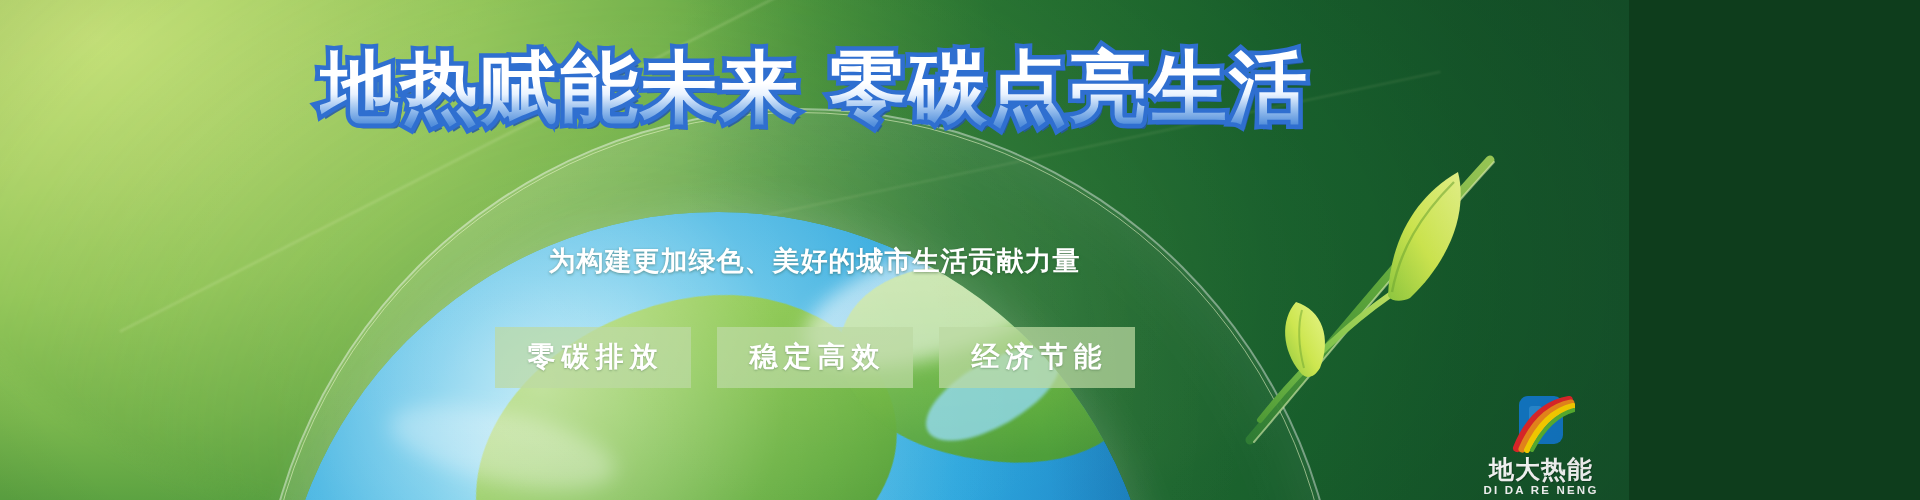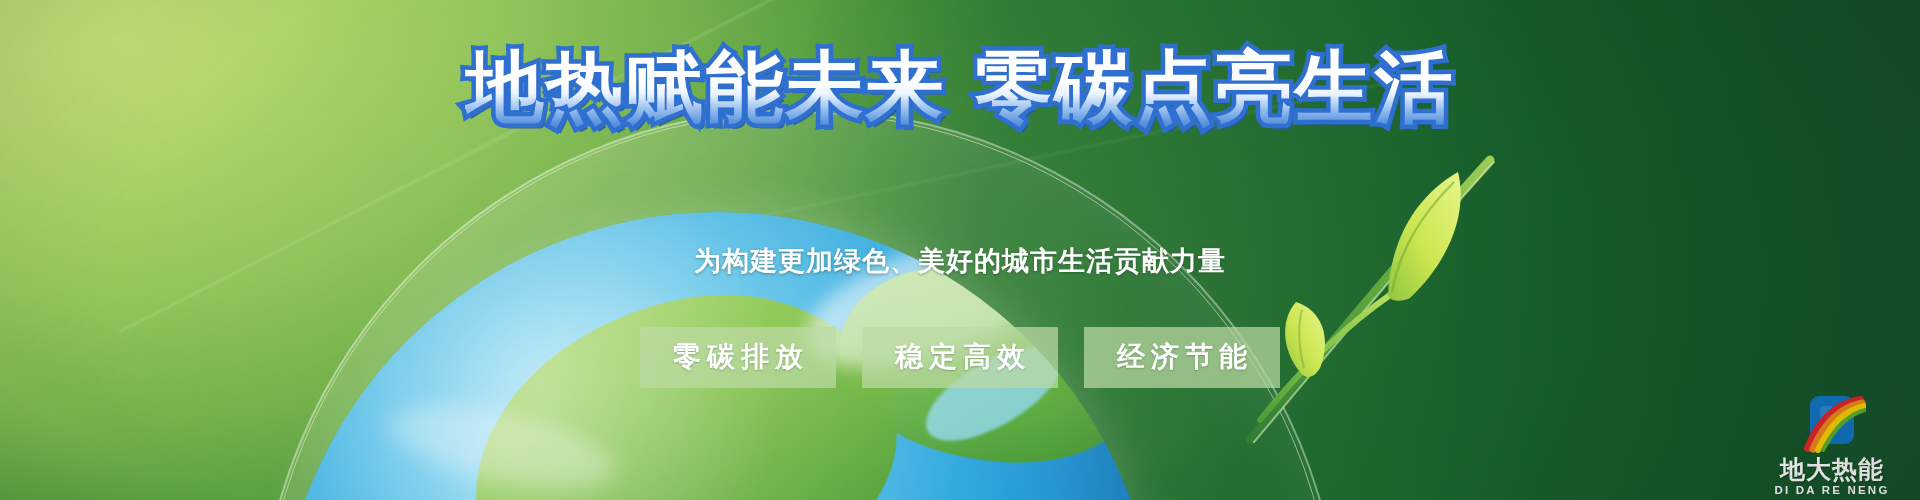--- a/index.html
+++ b/index.html
@@ -6,21 +6,21 @@
     margin: 0;
     padding: 0;
     background: #0e3d1c;
   }
   body {
     font-family: "Liberation Sans", "DejaVu Sans", sans-serif;
   }
 
   .banner {
     position: relative;
-    width: 1920px;
+    width: 1629px;
     height: 500px;
     overflow: hidden;
     background: #2a7b3a;
   }
 
   
   .bg-base {
     position: absolute;
     inset: 0;
     background:

